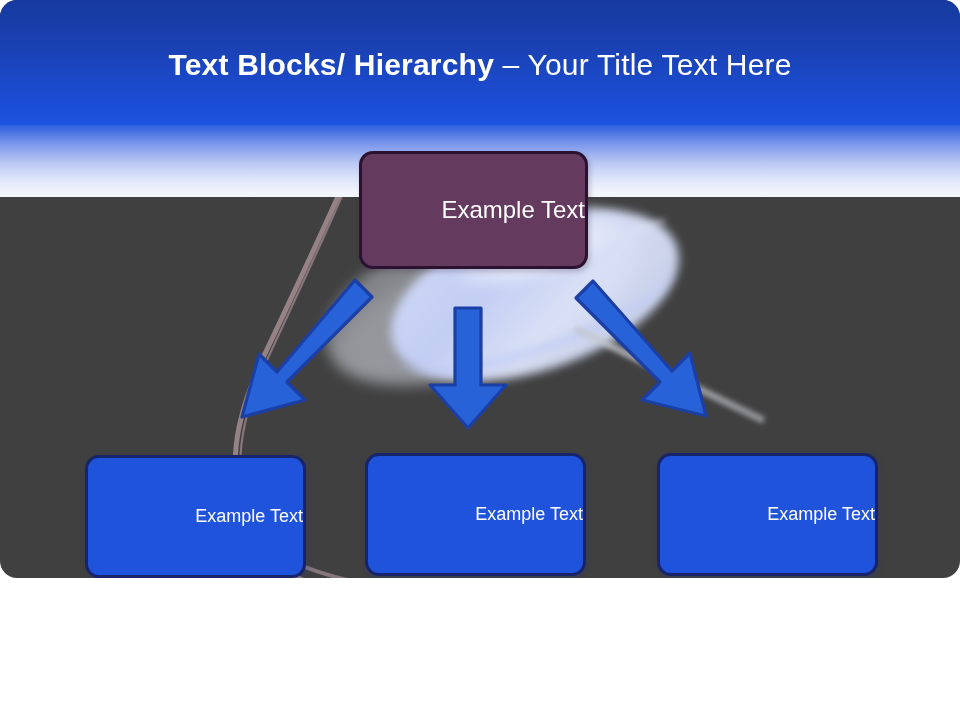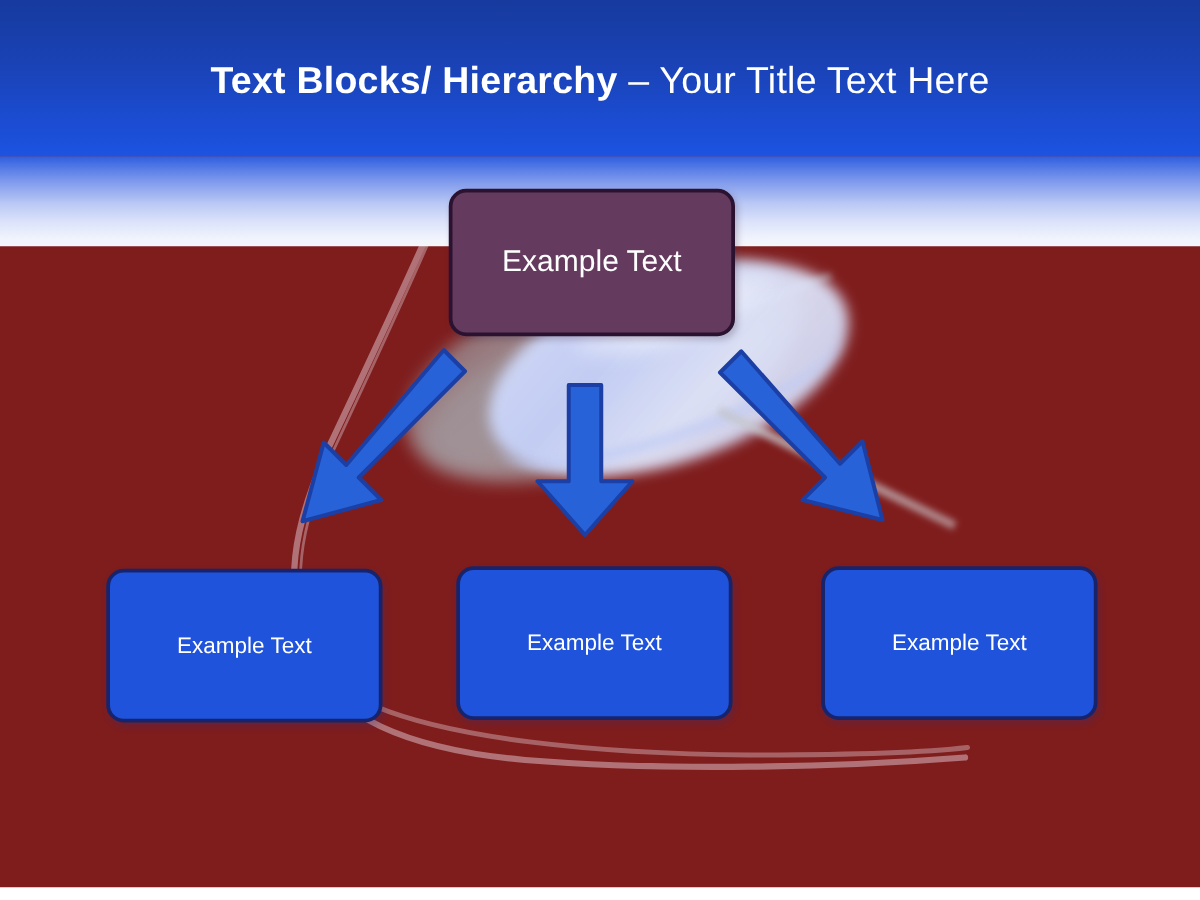--- a/index.html
+++ b/index.html
@@ -3,24 +3,25 @@
 <meta charset="utf-8">
 <style>
   html, body {
     margin: 0;
     padding: 0;
     background: #ffffff;
   }
   #slide {
     position: relative;
     width: 960px;
-    height: 710px;
+    height: 578px;
     overflow: hidden;
-    background: #7f1d1d;
+    background: #404040;
     font-family: "Liberation Sans", sans-serif;
+    border-radius: 17px;
   }
 
   
   .bg-photo {
     position: absolute;
     left: 0; top: 125px;
     width: 960px; height: 595px;
     overflow: hidden;
     pointer-events: none;
   }
@@ -123,21 +124,21 @@
   .title .t-bold { font-weight: bold; }
   .title .t-light { font-weight: normal; }
 
   
   .node {
     position: absolute;
     box-sizing: border-box;
     border-radius: 14px;
     display: flex;
     align-items: center;
-    justify-content: center;
+    justify-content: flex-end;
     color: #ffffff;
   }
   .node-top {
     left: 359px; top: 151px;
     width: 229px; height: 118px;
     background: #653a5f;
     border: 3px solid #2b1230;
     font-size: 24px;
     box-shadow: 2px 3px 5px rgba(60,40,70,0.25);
   }

